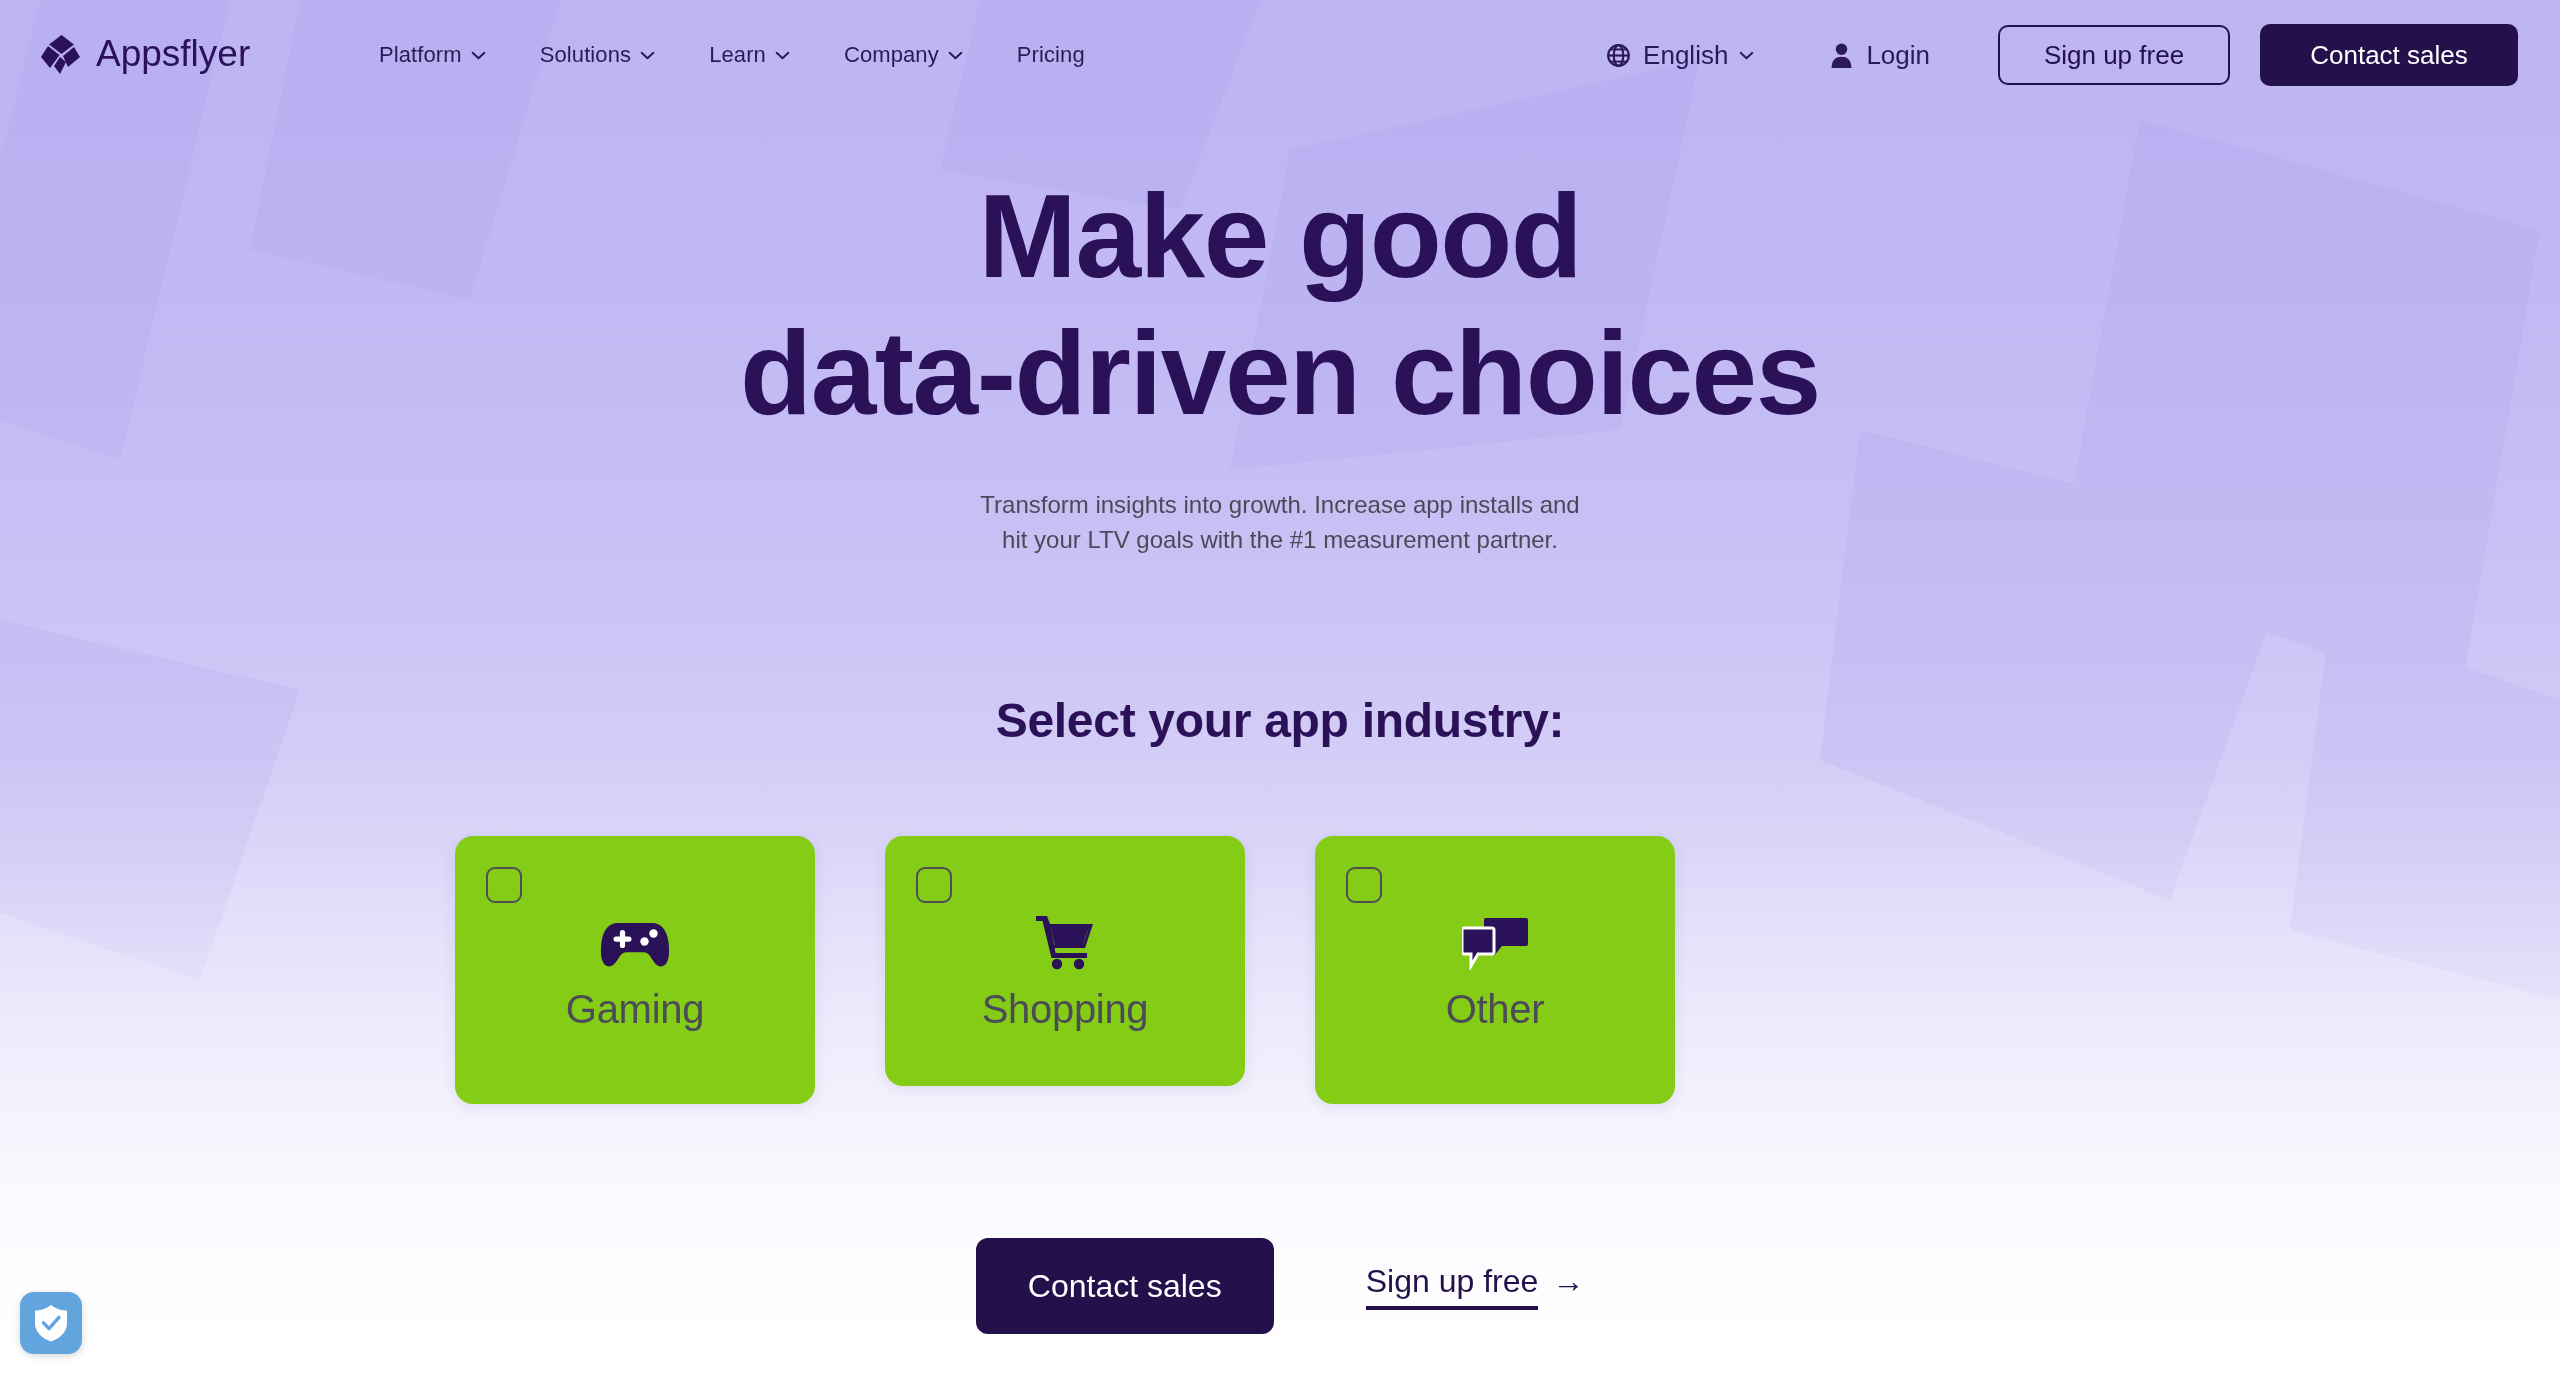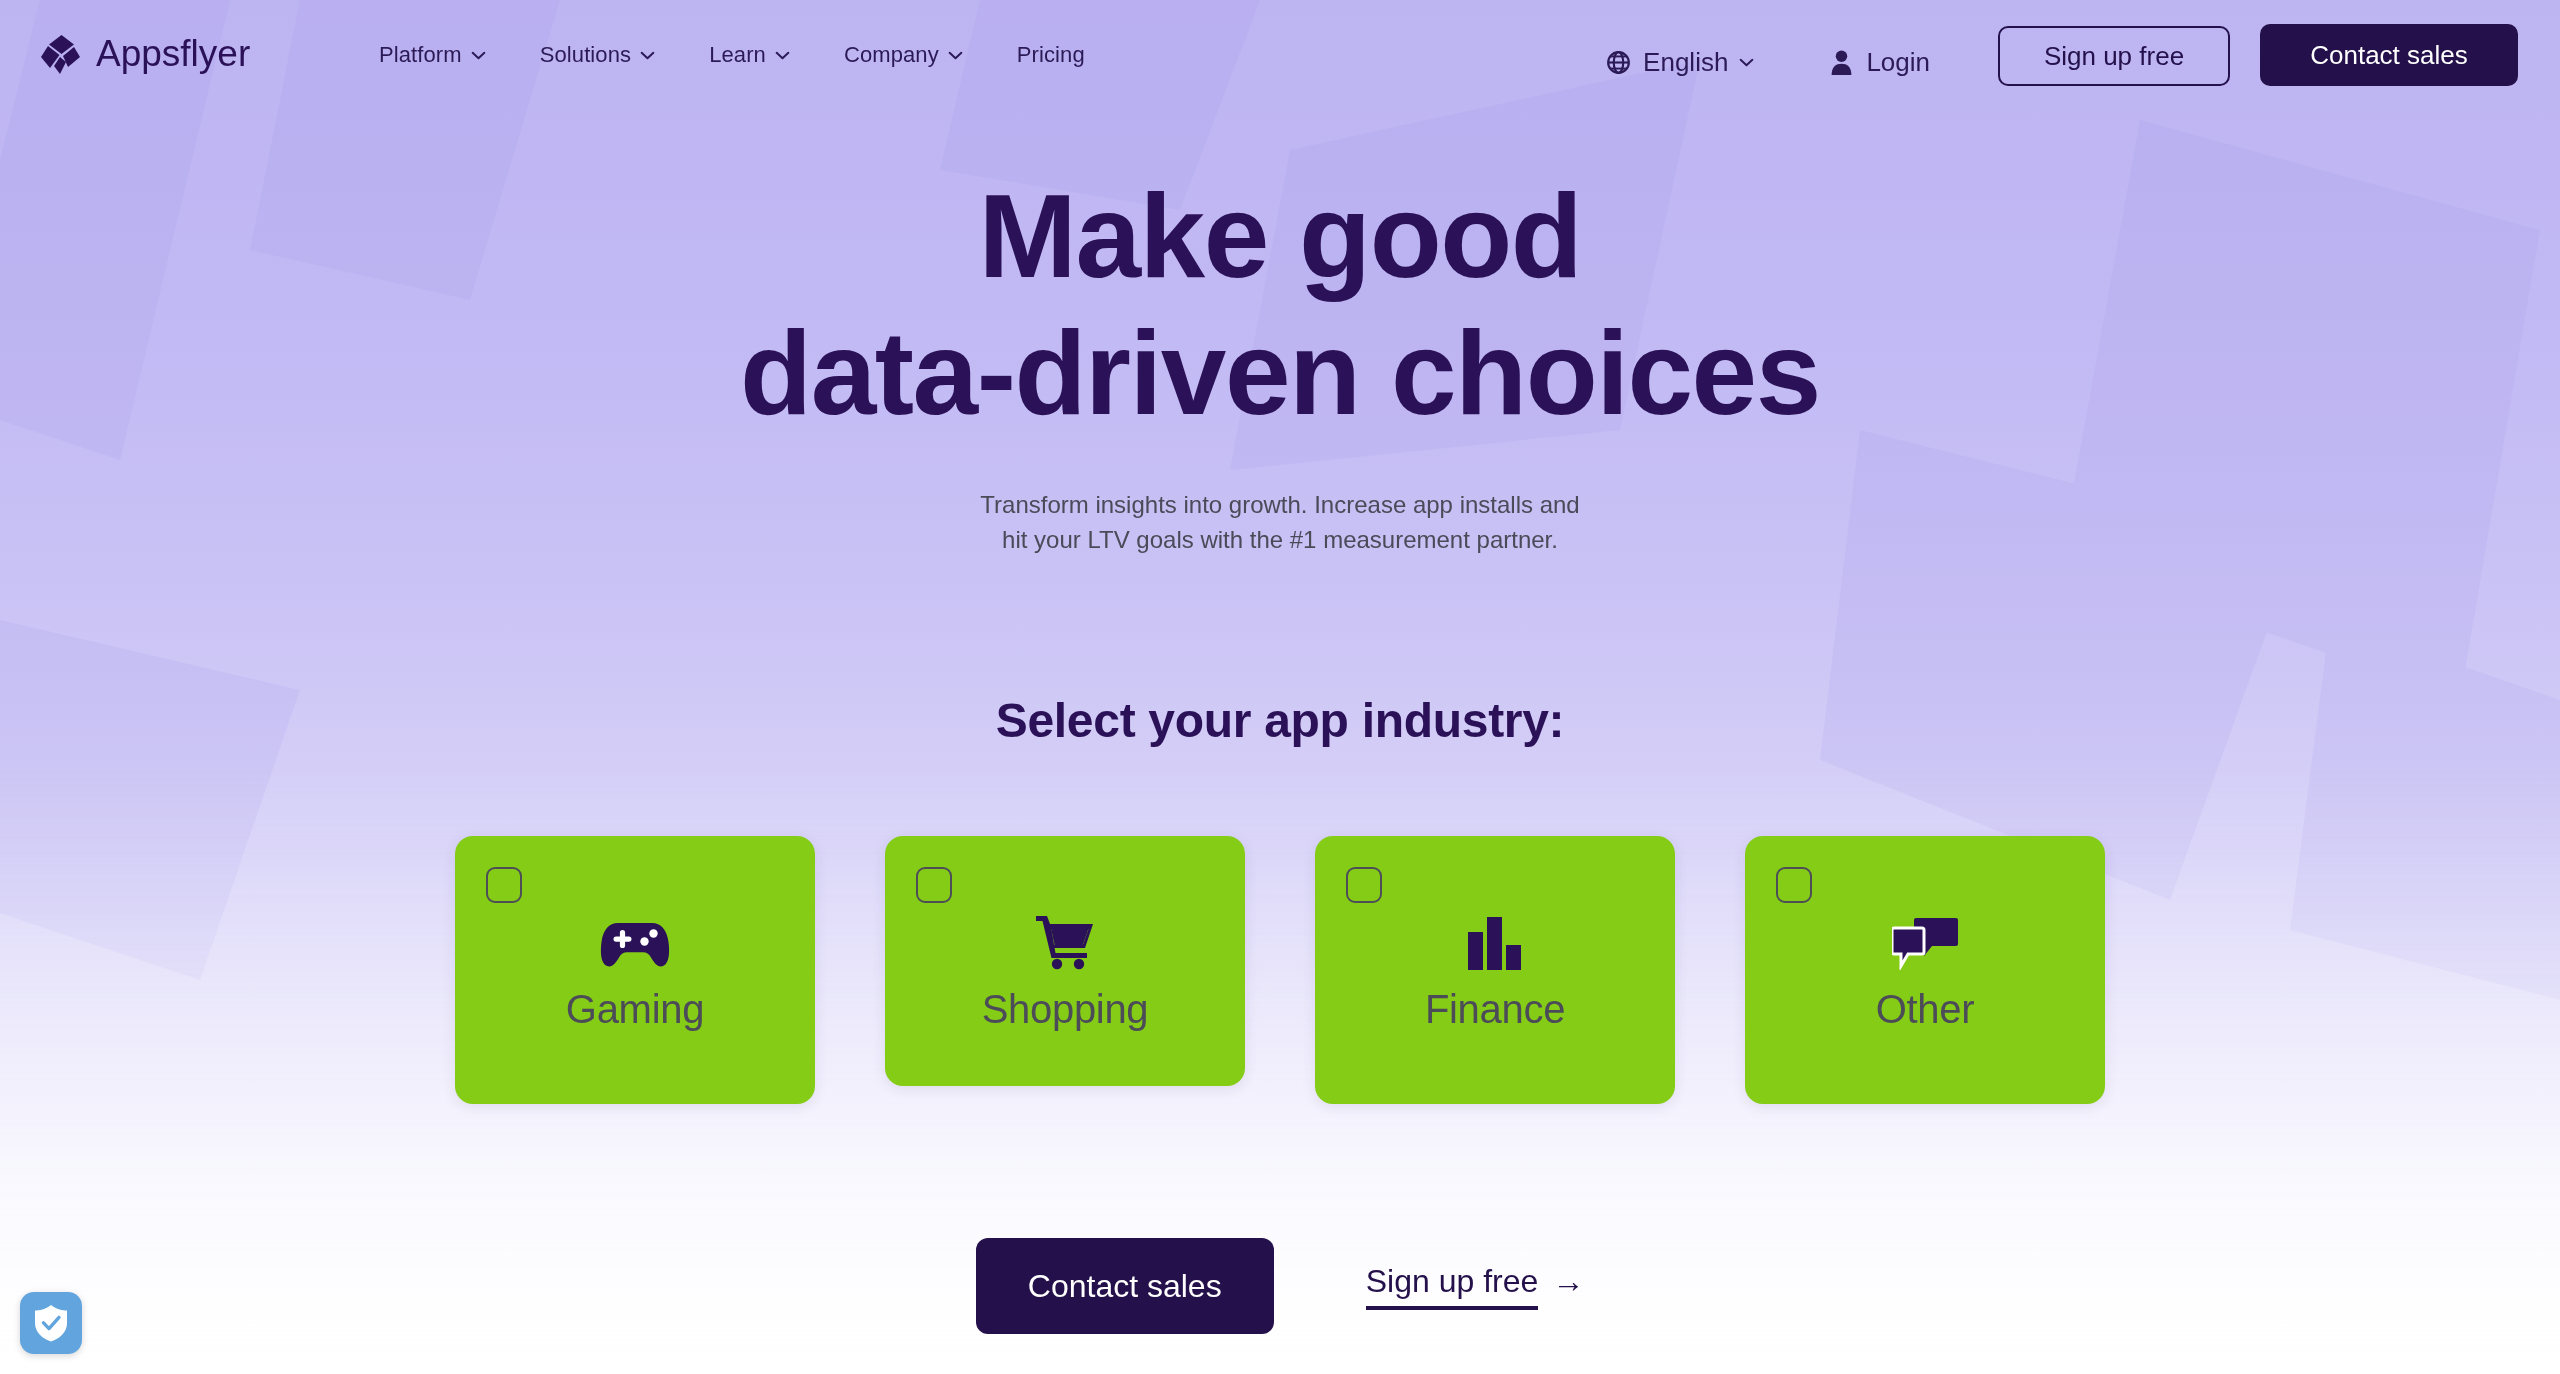--- a/index.html
+++ b/index.html
@@ -51,21 +51,21 @@
     font-size: 22px;
     color: #2b1a55;
     cursor: pointer;
     white-space: nowrap;
     letter-spacing: .1px;
   }
   .caret { display: inline-block; width: 15px; height: 9px; }
 
   #header-right {
     margin-left: auto;
-    display: flex; align-items: flex-end;
+    display: flex; align-items: center;
   }
   #lang-switcher {
     display: flex; align-items: center; gap: 11px;
     font-size: 26px; color: #2b1a55; cursor: pointer;
     padding: 8px 10px; margin-right: 56px;
   }
   #login-link {
     display: flex; align-items: center; gap: 13px;
     font-size: 26px; color: #2b1a55; cursor: pointer;
     padding: 8px 10px; margin-right: 58px;
@@ -350,31 +350,20 @@
         <svg width="62" height="58" viewBox="0 0 62 58" xmlns="http://www.w3.org/2000/svg">
           <path d="M2 4 L13 4 L16 12 L59 12 L51 36 L19 36 L18.4 33 L48.8 33 L54.5 17 L17.4 17 L21.5 41 L53 41 L53 46 L17.5 46 L8.5 9 L2 9 Z" fill="#2b1157"></path>
           <polygon points="17.2,17 54.4,17 48.7,33 20.6,33" fill="#2b1157"></polygon>
           <circle cx="23" cy="52" r="5.2" fill="#2b1157"></circle>
           <circle cx="45" cy="52" r="5.2" fill="#2b1157"></circle>
         </svg>
       </div>
       <div class="card-label">Shopping</div>
     </div>
 
-    <div class="industry-card" data-variant="tall">
-      <div class="card-checkbox"></div>
-      <div class="card-icon">
-        <svg width="58" height="56" viewBox="0 0 58 56" xmlns="http://www.w3.org/2000/svg">
-          <rect x="2" y="18" width="15" height="38" fill="#2b1157"></rect>
-          <rect x="21" y="3" width="15" height="53" fill="#2b1157"></rect>
-          <rect x="40" y="31" width="15" height="25" fill="#2b1157"></rect>
-        </svg>
-      </div>
-      <div class="card-label">Finance</div>
-    </div>
 
     <div class="industry-card" data-variant="tall">
       <div class="card-checkbox"></div>
       <div class="card-icon">
         <svg width="66" height="54" viewBox="0 0 66 54" xmlns="http://www.w3.org/2000/svg">
           <path d="M24 2 H64 A2 2 0 0 1 66 4 V28 A2 2 0 0 1 64 30 H40 L32 40 V30 H24 A2 2 0 0 1 22 28 V4 A2 2 0 0 1 24 2 Z" fill="#2b1157"></path>
           <path d="M2 12 H30 A2 2 0 0 1 32 14 V36 A2 2 0 0 1 30 38 H16 L9 50 V38 H2 A2 2 0 0 1 0 36 V14 A2 2 0 0 1 2 12 Z" fill="#2b1157" stroke="#ffffff" stroke-width="3"></path>
         </svg>
       </div>
       <div class="card-label">Other</div>

